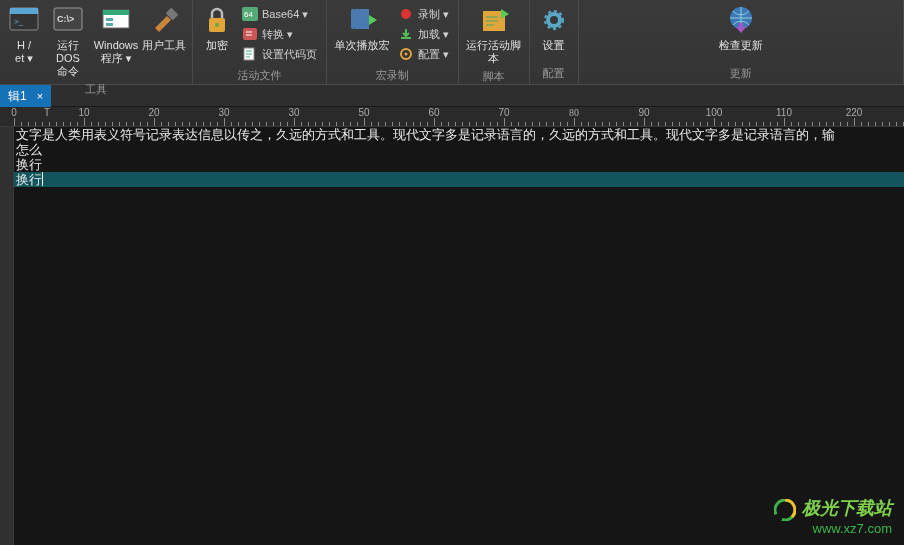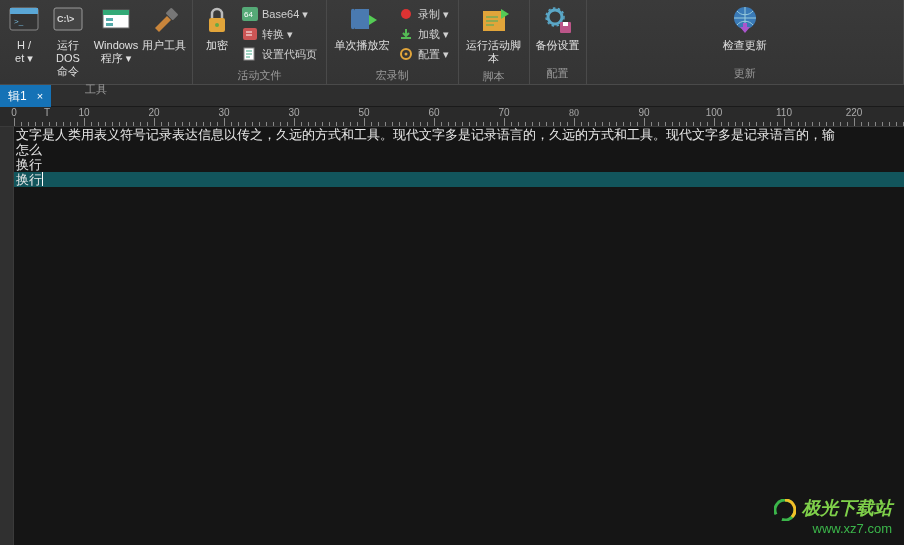--- a/index.html
+++ b/index.html
@@ -360,30 +360,30 @@
             </svg>
         </div>
         <div class="rib-label">运行活动脚本</div>
       </div>
     </div>
     <div class="ribbon-group-label">脚本</div>
   </div>
 
   <div class="ribbon-group">
     <div class="ribbon-items">
-      <div class="rib-btn">
+      <div class="rib-btn narrow">
         <div class="rib-icon">
           <svg width="30" height="30">
-              <circle cx="12" cy="12" r="7" fill="none" stroke="#5aa7c7" stroke-width="3"></circle>
-              <circle cx="12" cy="12" r="9" fill="none" stroke="#5aa7c7" stroke-width="1.5" stroke-dasharray="2.5 2.5"></circle>
-              <rect x="17" y="17" width="11" height="11" rx="1" fill="#b58"></rect>
-              <rect x="20" y="17" width="5" height="4" fill="#fff"></rect>
-            </svg>
-        </div>
-        <div class="rib-label">备份设置</div>
+              <g fill="#5aa7c7">
+                <circle cx="15" cy="15" r="6" fill="none" stroke="#5aa7c7" stroke-width="4"></circle>
+                <circle cx="15" cy="15" r="9" fill="none" stroke="#5aa7c7" stroke-width="2" stroke-dasharray="3 3"></circle>
+              </g>
+            </svg>
+        </div>
+        <div class="rib-label">设置</div>
       </div>
     </div>
     <div class="ribbon-group-label">配置</div>
   </div>
 
   <div class="ribbon-group" style="flex:1">
     <div class="ribbon-items">
       <div class="rib-btn">
         <div class="rib-icon">
           <svg width="30" height="30">

